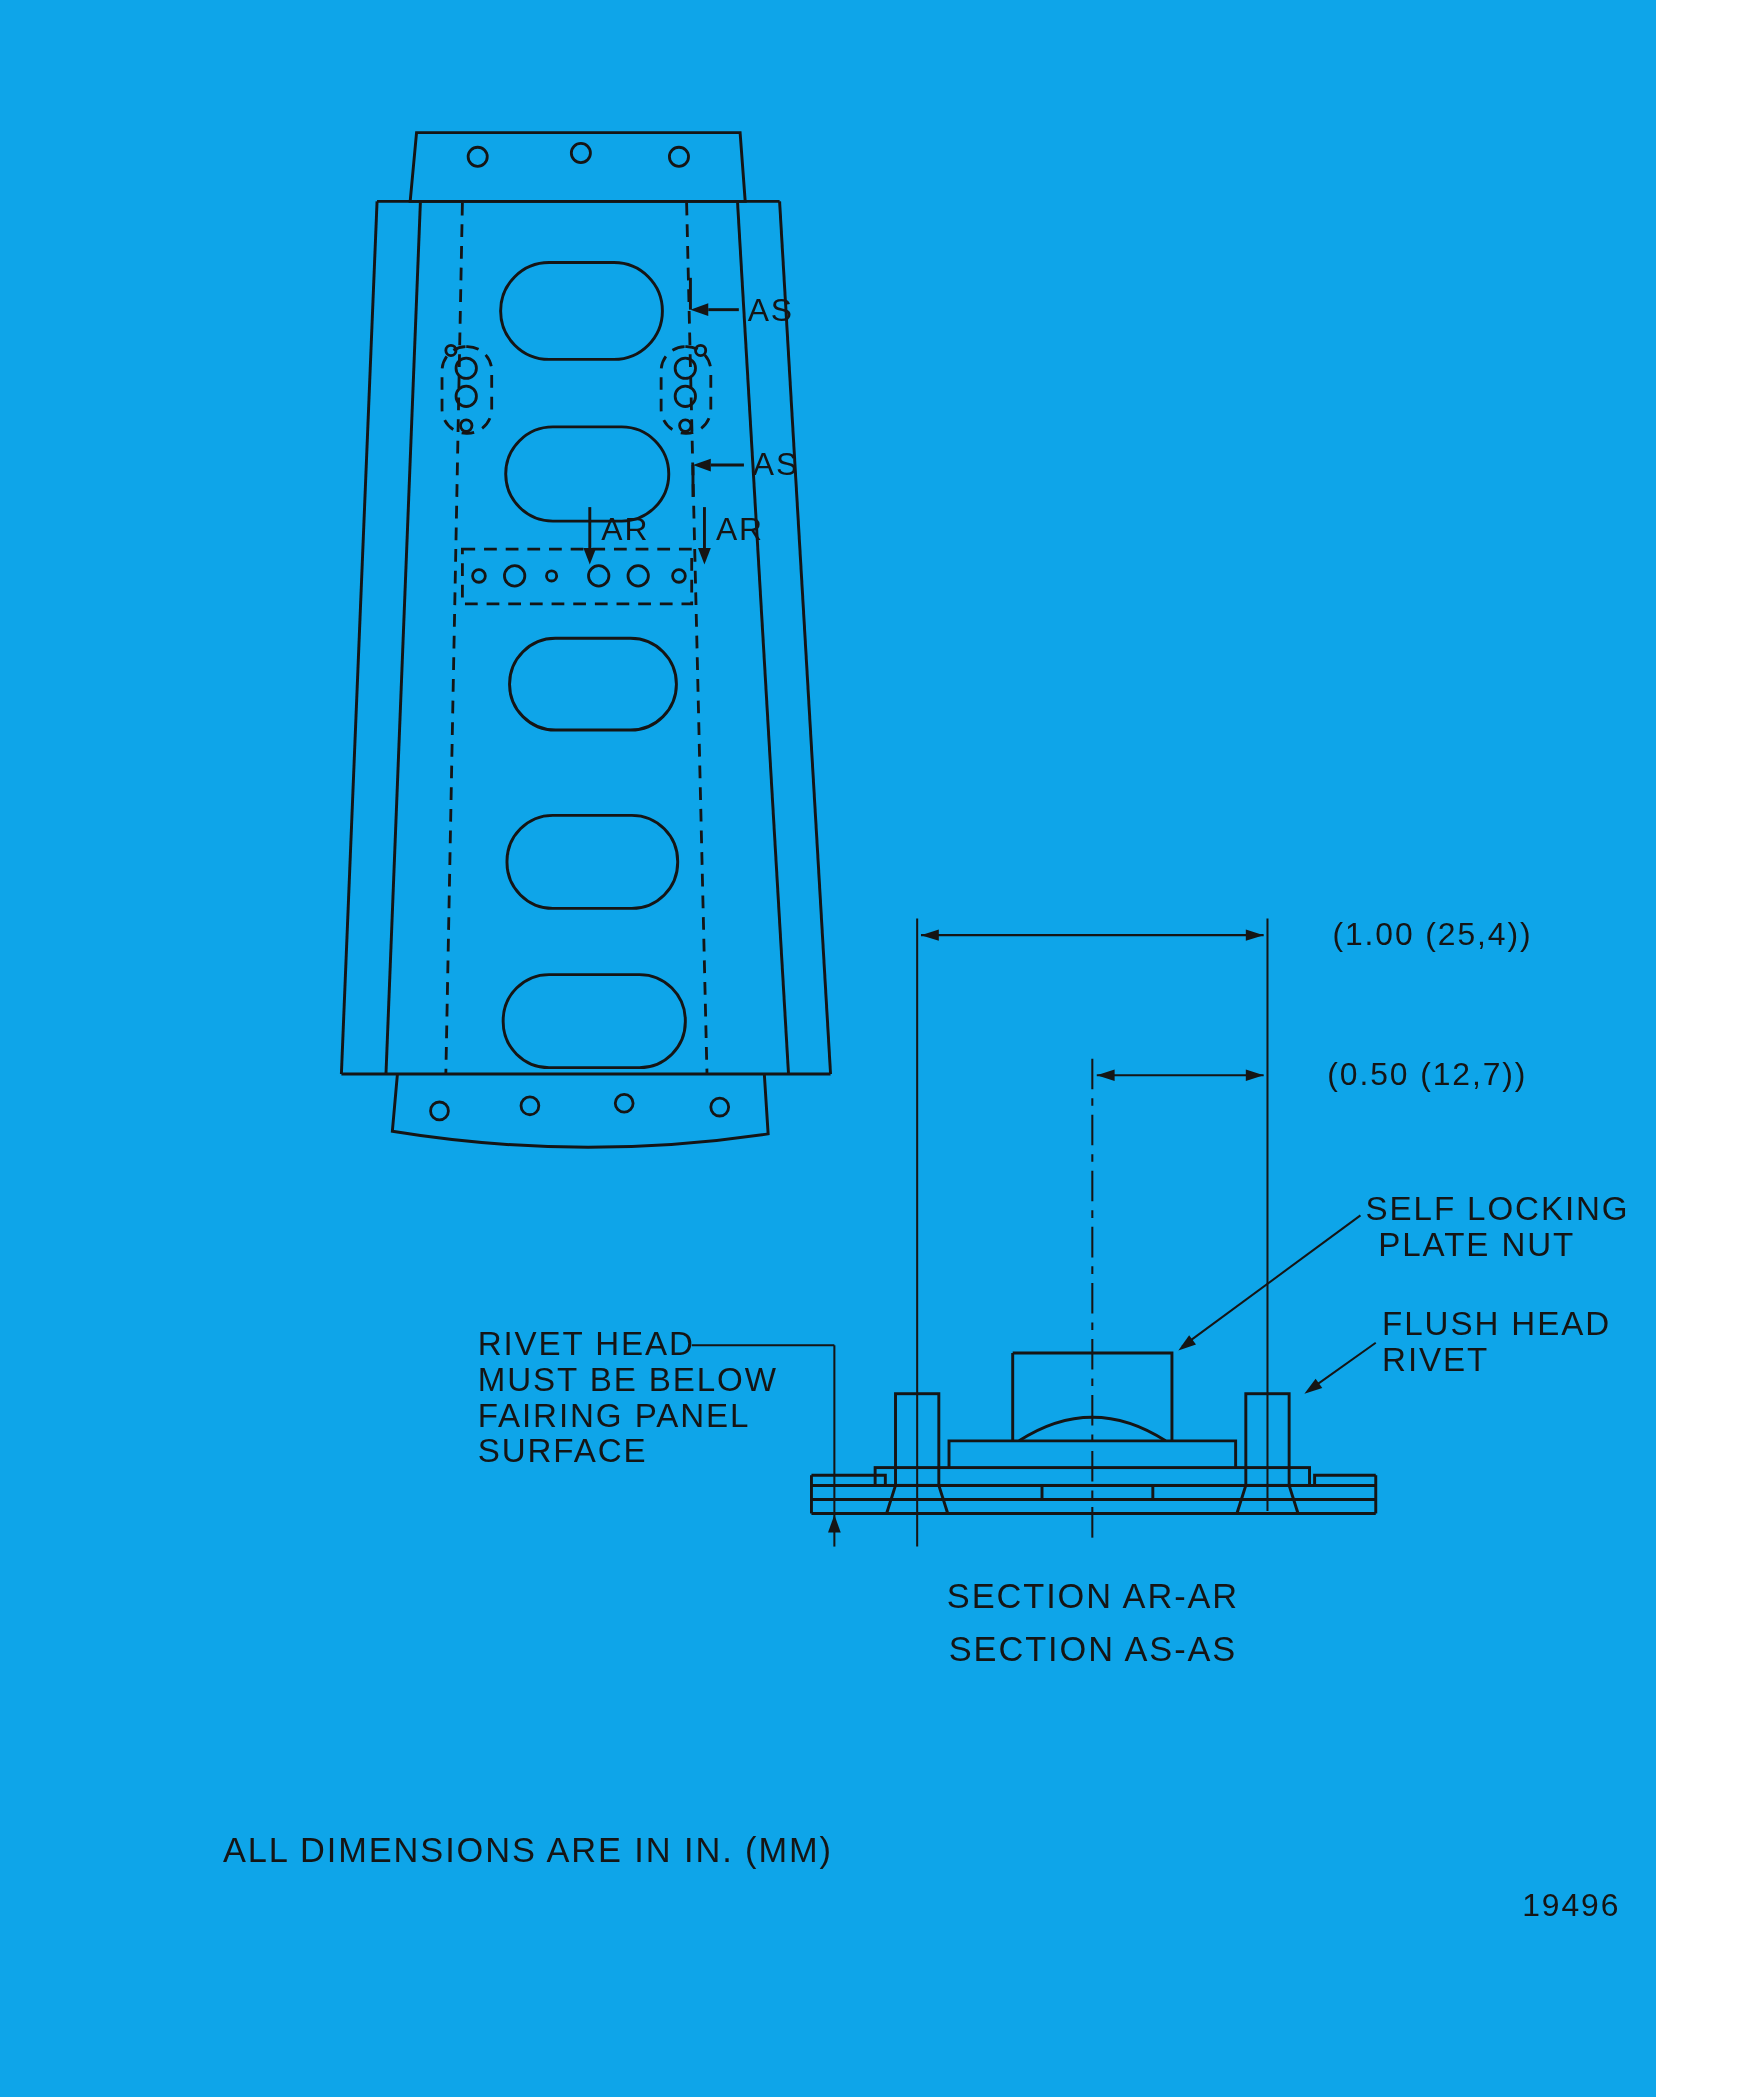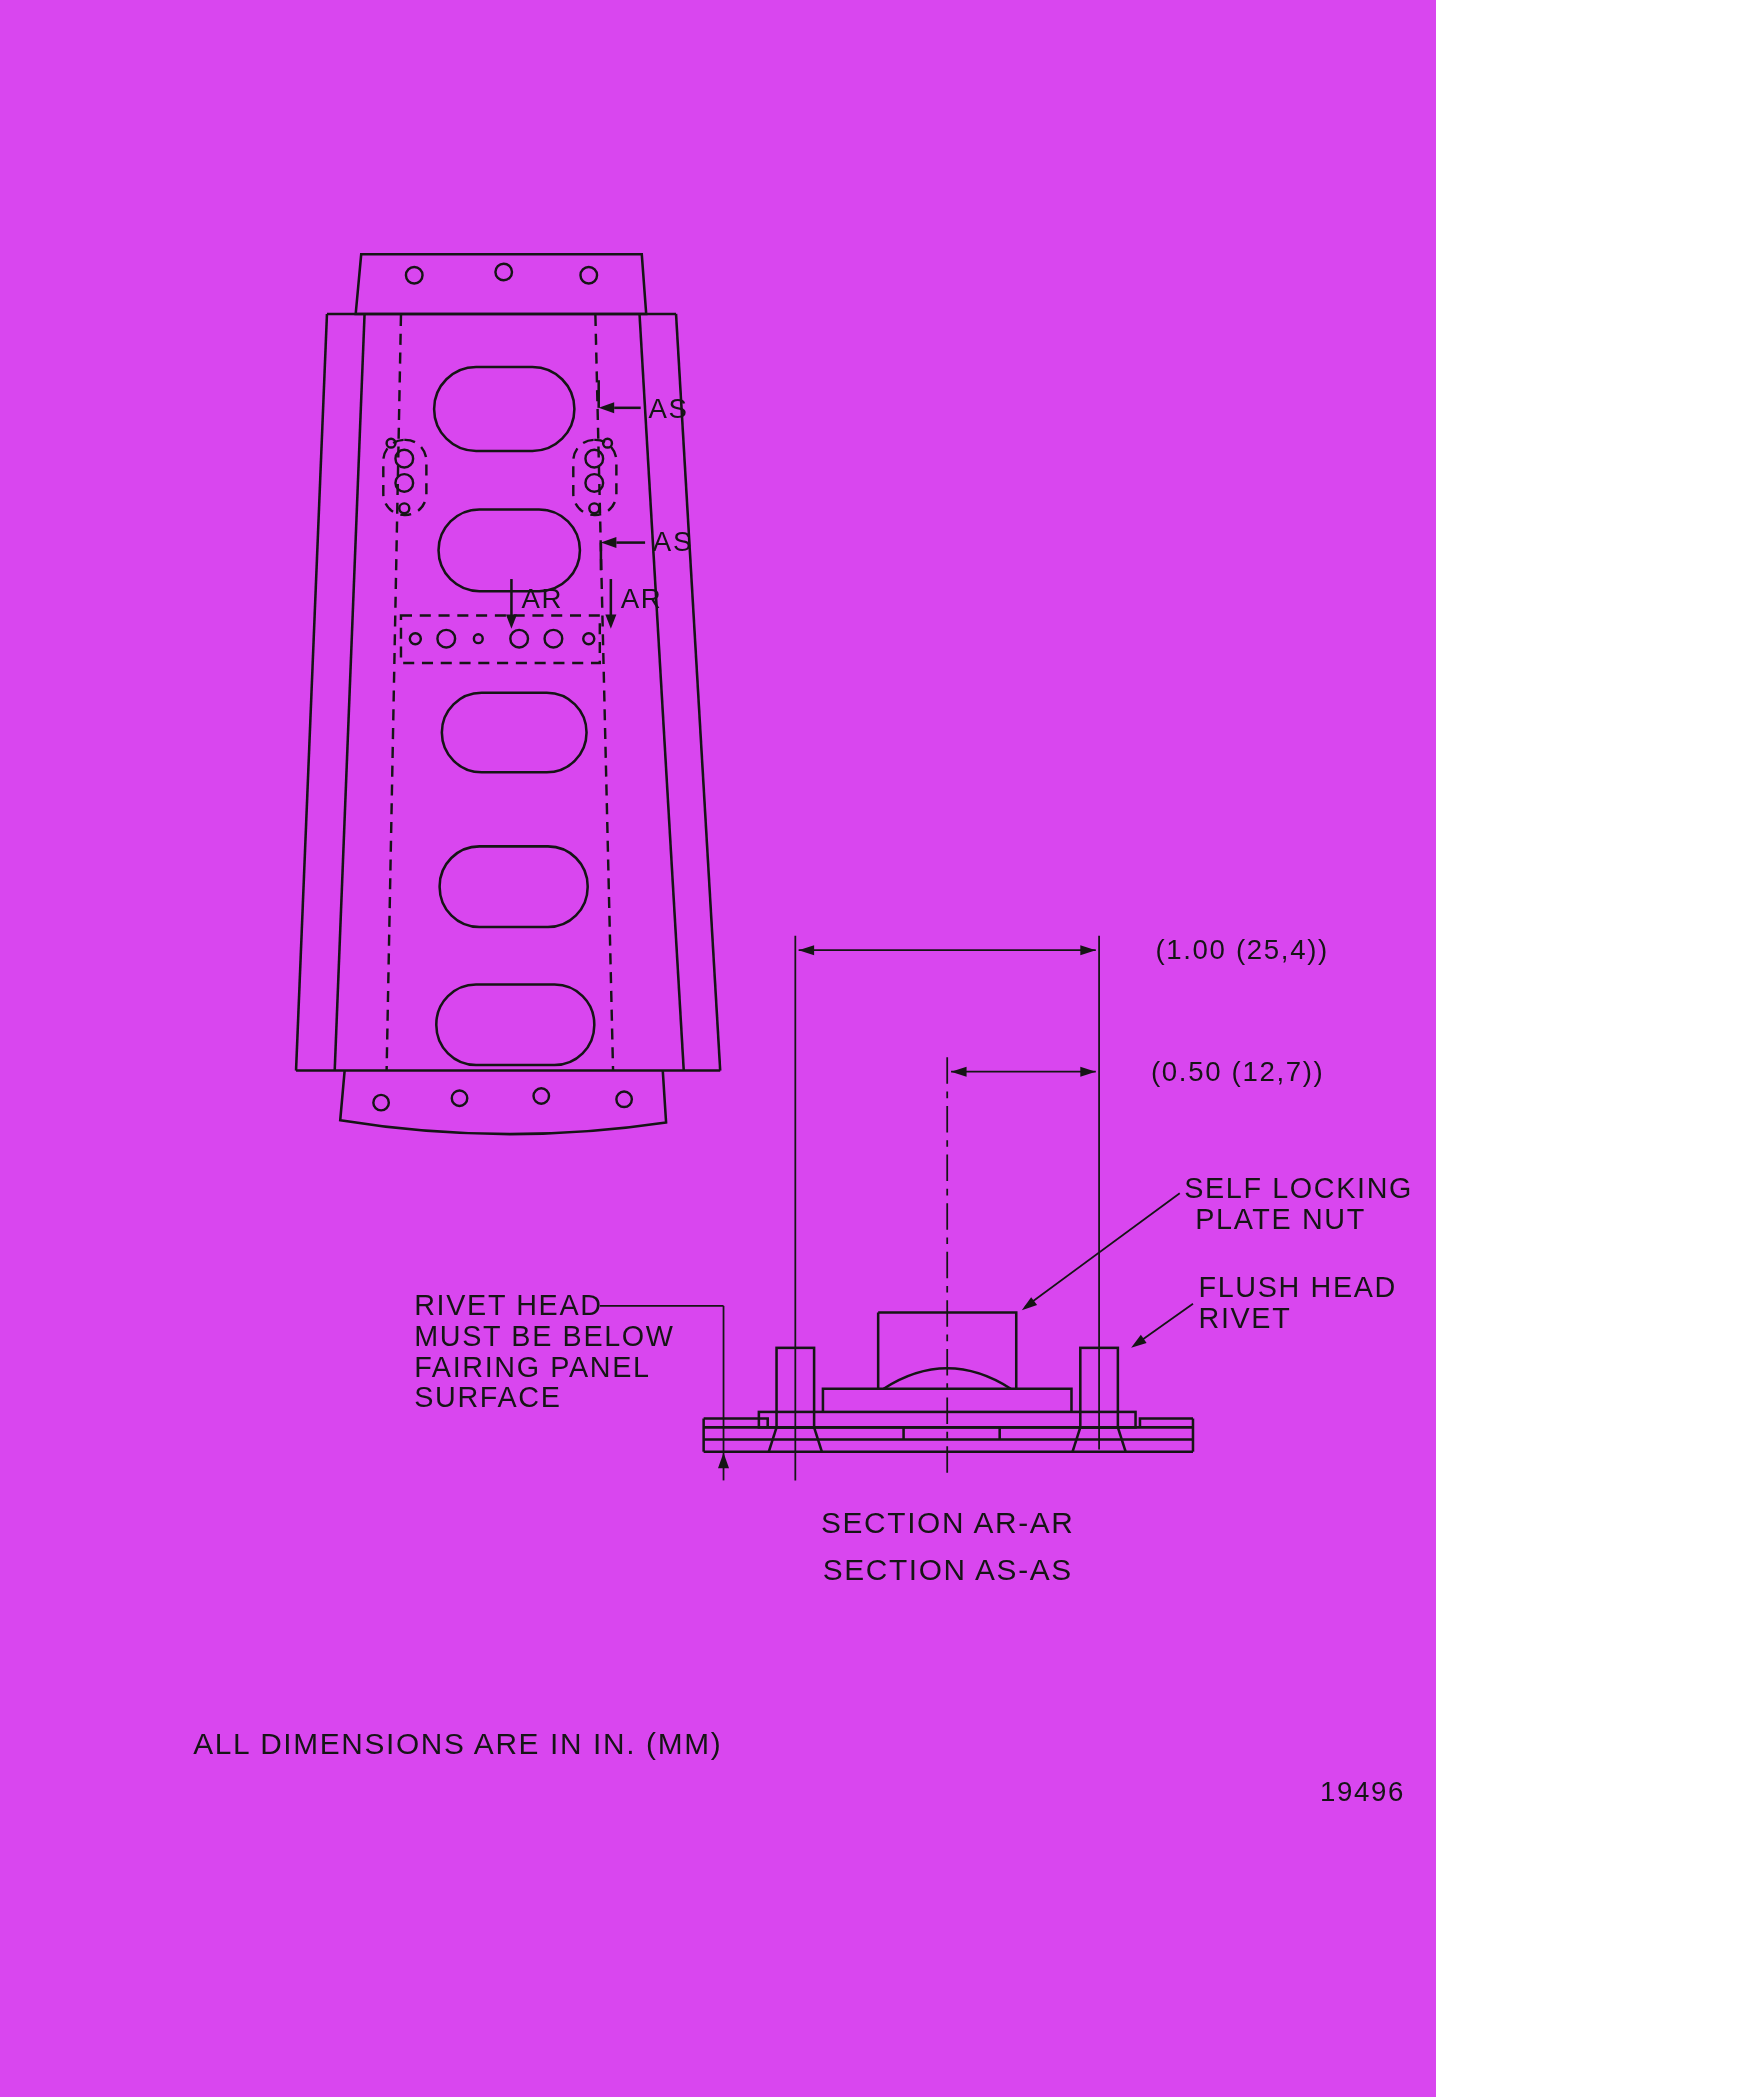--- a/index.html
+++ b/index.html
@@ -1,19 +1,19 @@
 <!DOCTYPE html>
 <html style="font-size:10.3px"><head>
 <meta charset="utf-8">
 <style>
   html,body{margin:0;padding:0;background:#ffffff;}
   .page{
     position:relative;
-    width:1436px;height:2097px;
-    background:#d946ef;
+    width:1656px;height:2097px;
+    background:#0ea5e9;
     font-family:"Liberation Sans",sans-serif;
   }
   svg{display:block;width:100%;height:100%;}
   svg text{
     font-family:"Liberation Sans",sans-serif;
     fill:#151515;
     font-size:26px;
     letter-spacing:1.5px;
   }
   .t-small{font-size:25px;}

